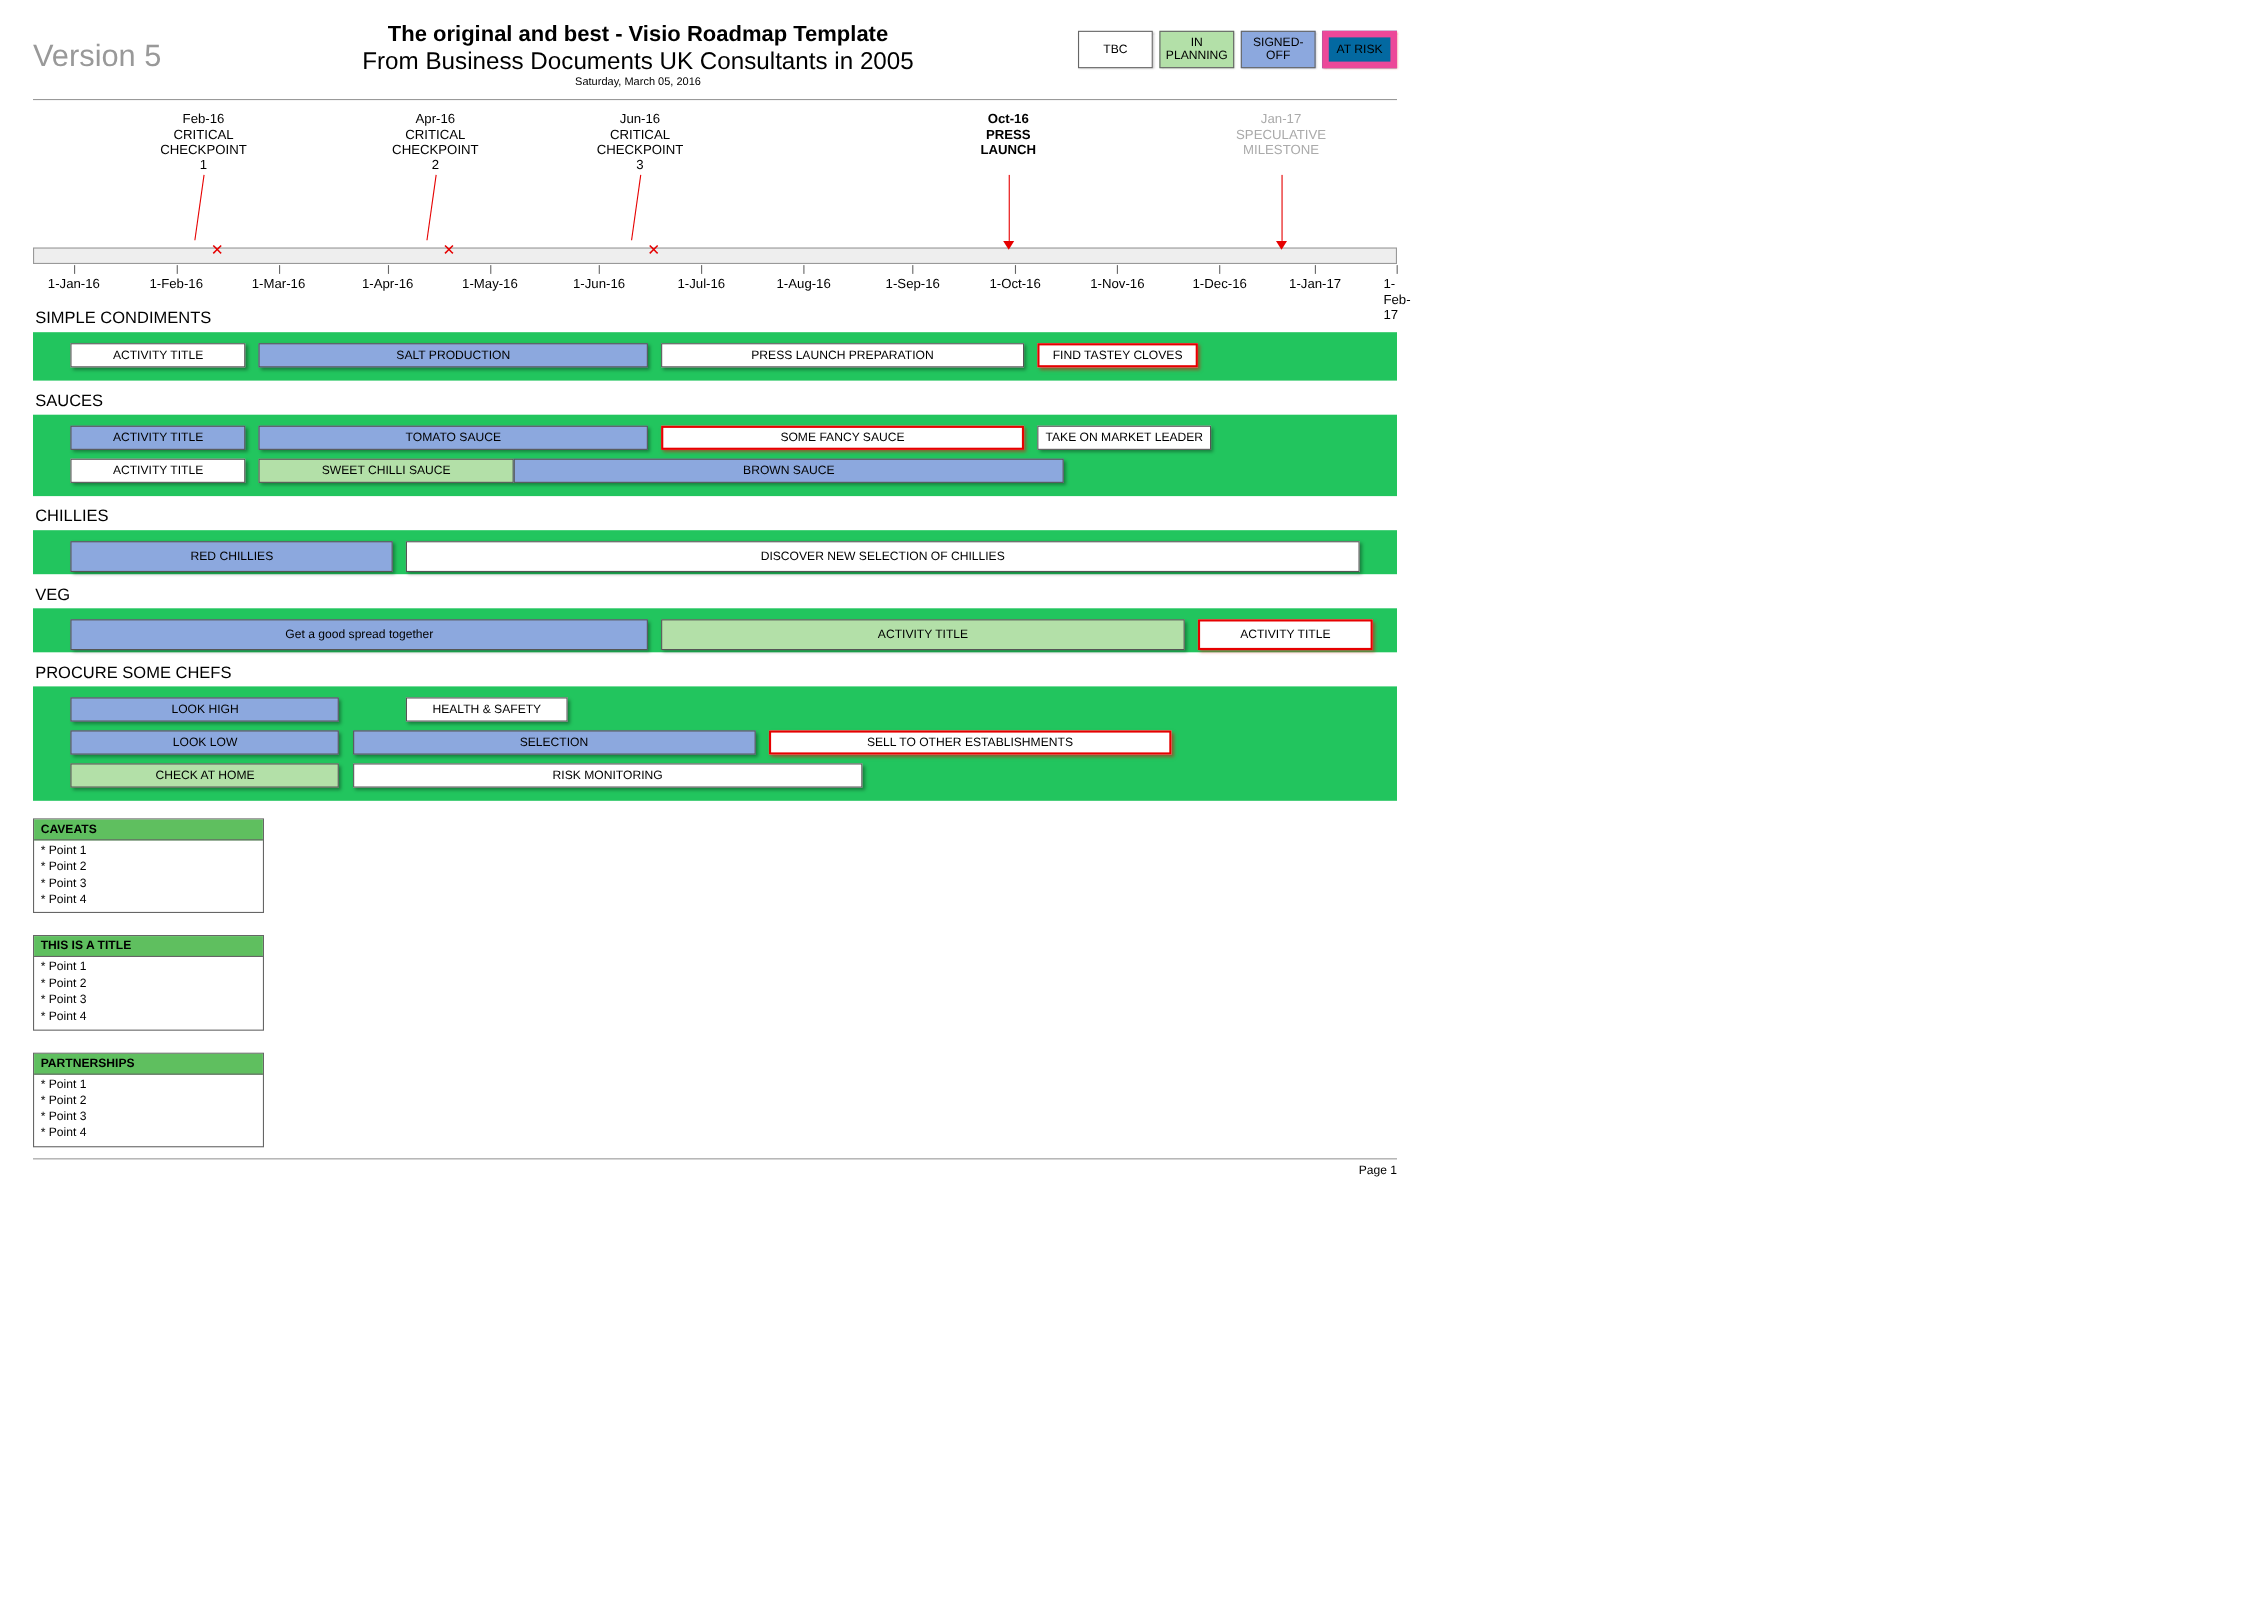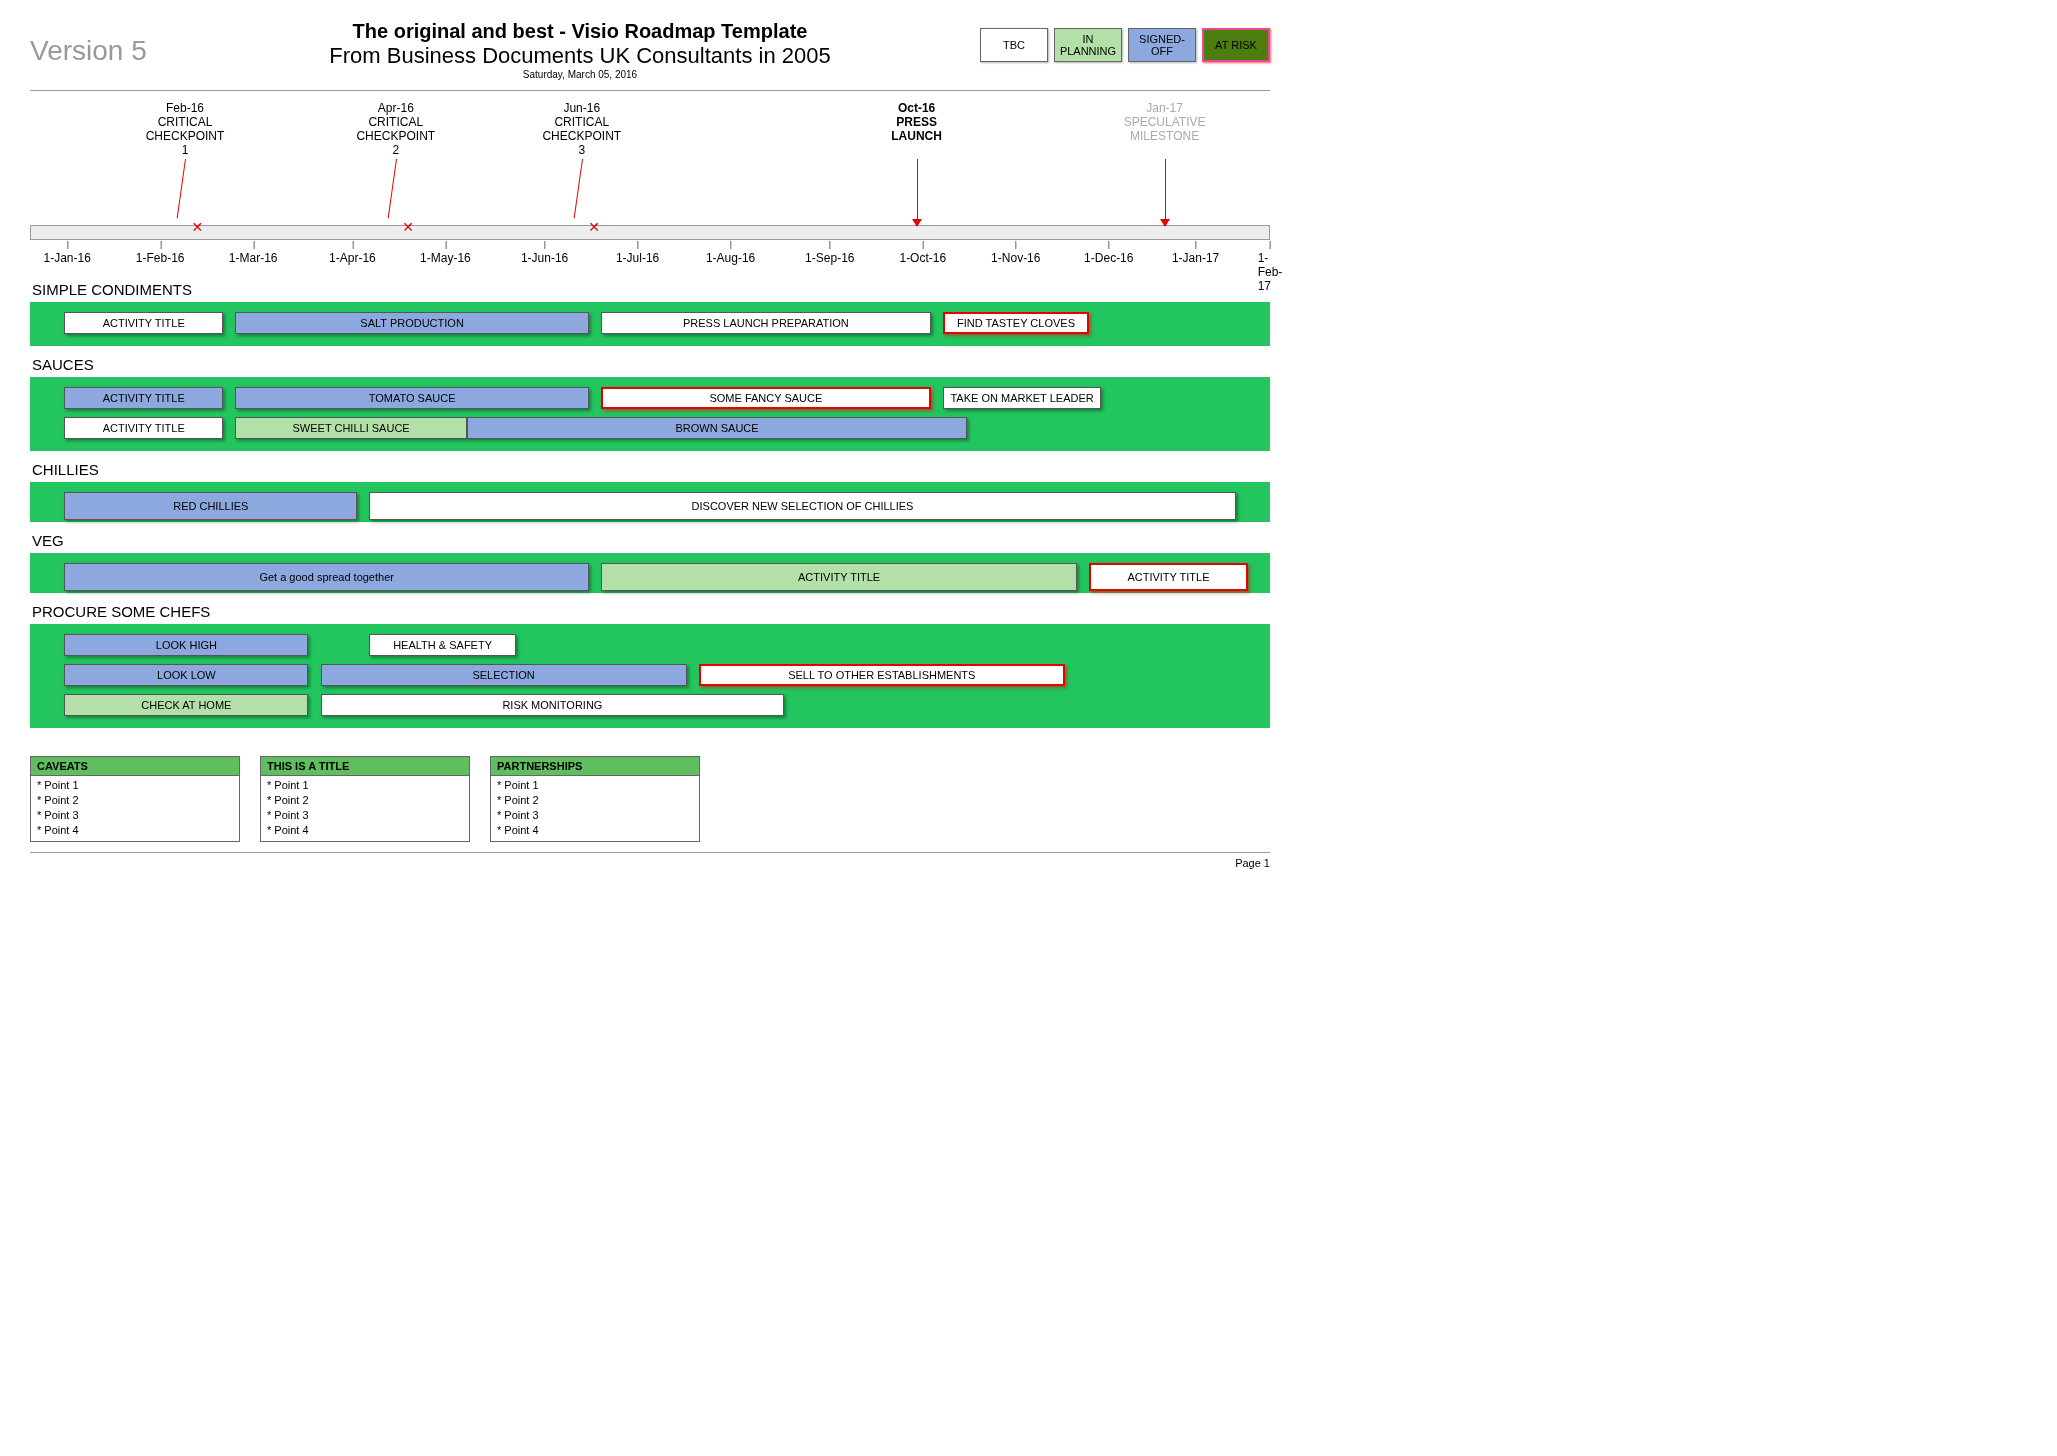--- a/index.html
+++ b/index.html
@@ -47,21 +47,21 @@
     justify-content:center;
     text-align:center;
     border:1px solid #666;
     box-shadow: 1px 1px 2px rgba(0,0,0,0.3);
     line-height:1.1;
     padding:2px;
   }
   .c-white { background:#fff; }
   .c-green { background:#b3e0a8; }
   .c-blue  { background:#8ca8de; }
-  .c-risk  { background:#4d7c0f; border:2px solid #ec4899; box-shadow: 1px 1px 2px rgba(230,0,0,0.6);}
+  .c-risk  { background:#0369a1; border:6px solid #ec4899; box-shadow: 1px 1px 2px rgba(230,0,0,0.6);}
   
   
   .timeline-wrap { position:relative; height:170px; }
   .milestone {
     position:absolute;
     text-align:center;
     font-size:12px;
     width:120px;
     transform:translateX(-50%);
     top:0;
@@ -103,21 +103,21 @@
     padding:0 4px; white-space:nowrap; overflow:hidden;
   }
   .bar.h30 { height:28px; }
   .row.h30 { height:20px; }
   .b-white { background:#fff; }
   .b-blue  { background:#8ca8de; }
   .b-green { background:#b3e0a8; }
   .b-risk  { background:#fff; border:2px solid #e60000; box-shadow: 2px 2px 3px rgba(230,0,0,0.5);}
   
   
-  .footer-boxes { display:flex; gap:20px; margin-top:28px; }
+  .footer-boxes { display:flex; gap:20px; margin-top:16px;flex-direction:column; }
   .fbox { width:210px; border:1px solid #666; font-size:11px; }
   .fbox-head { background:#5fbf5f; font-weight:bold; padding:3px 6px; border-bottom:1px solid #666;}
   .fbox-body { padding:2px 6px 4px 6px; line-height:1.35;}
   .page-foot {
     border-top:1px solid #999; margin-top:10px; padding-top:4px;
     text-align:right; font-size:11px;
   }
   .slant {
     transform-origin: top; transform: rotate(8deg);
   }

